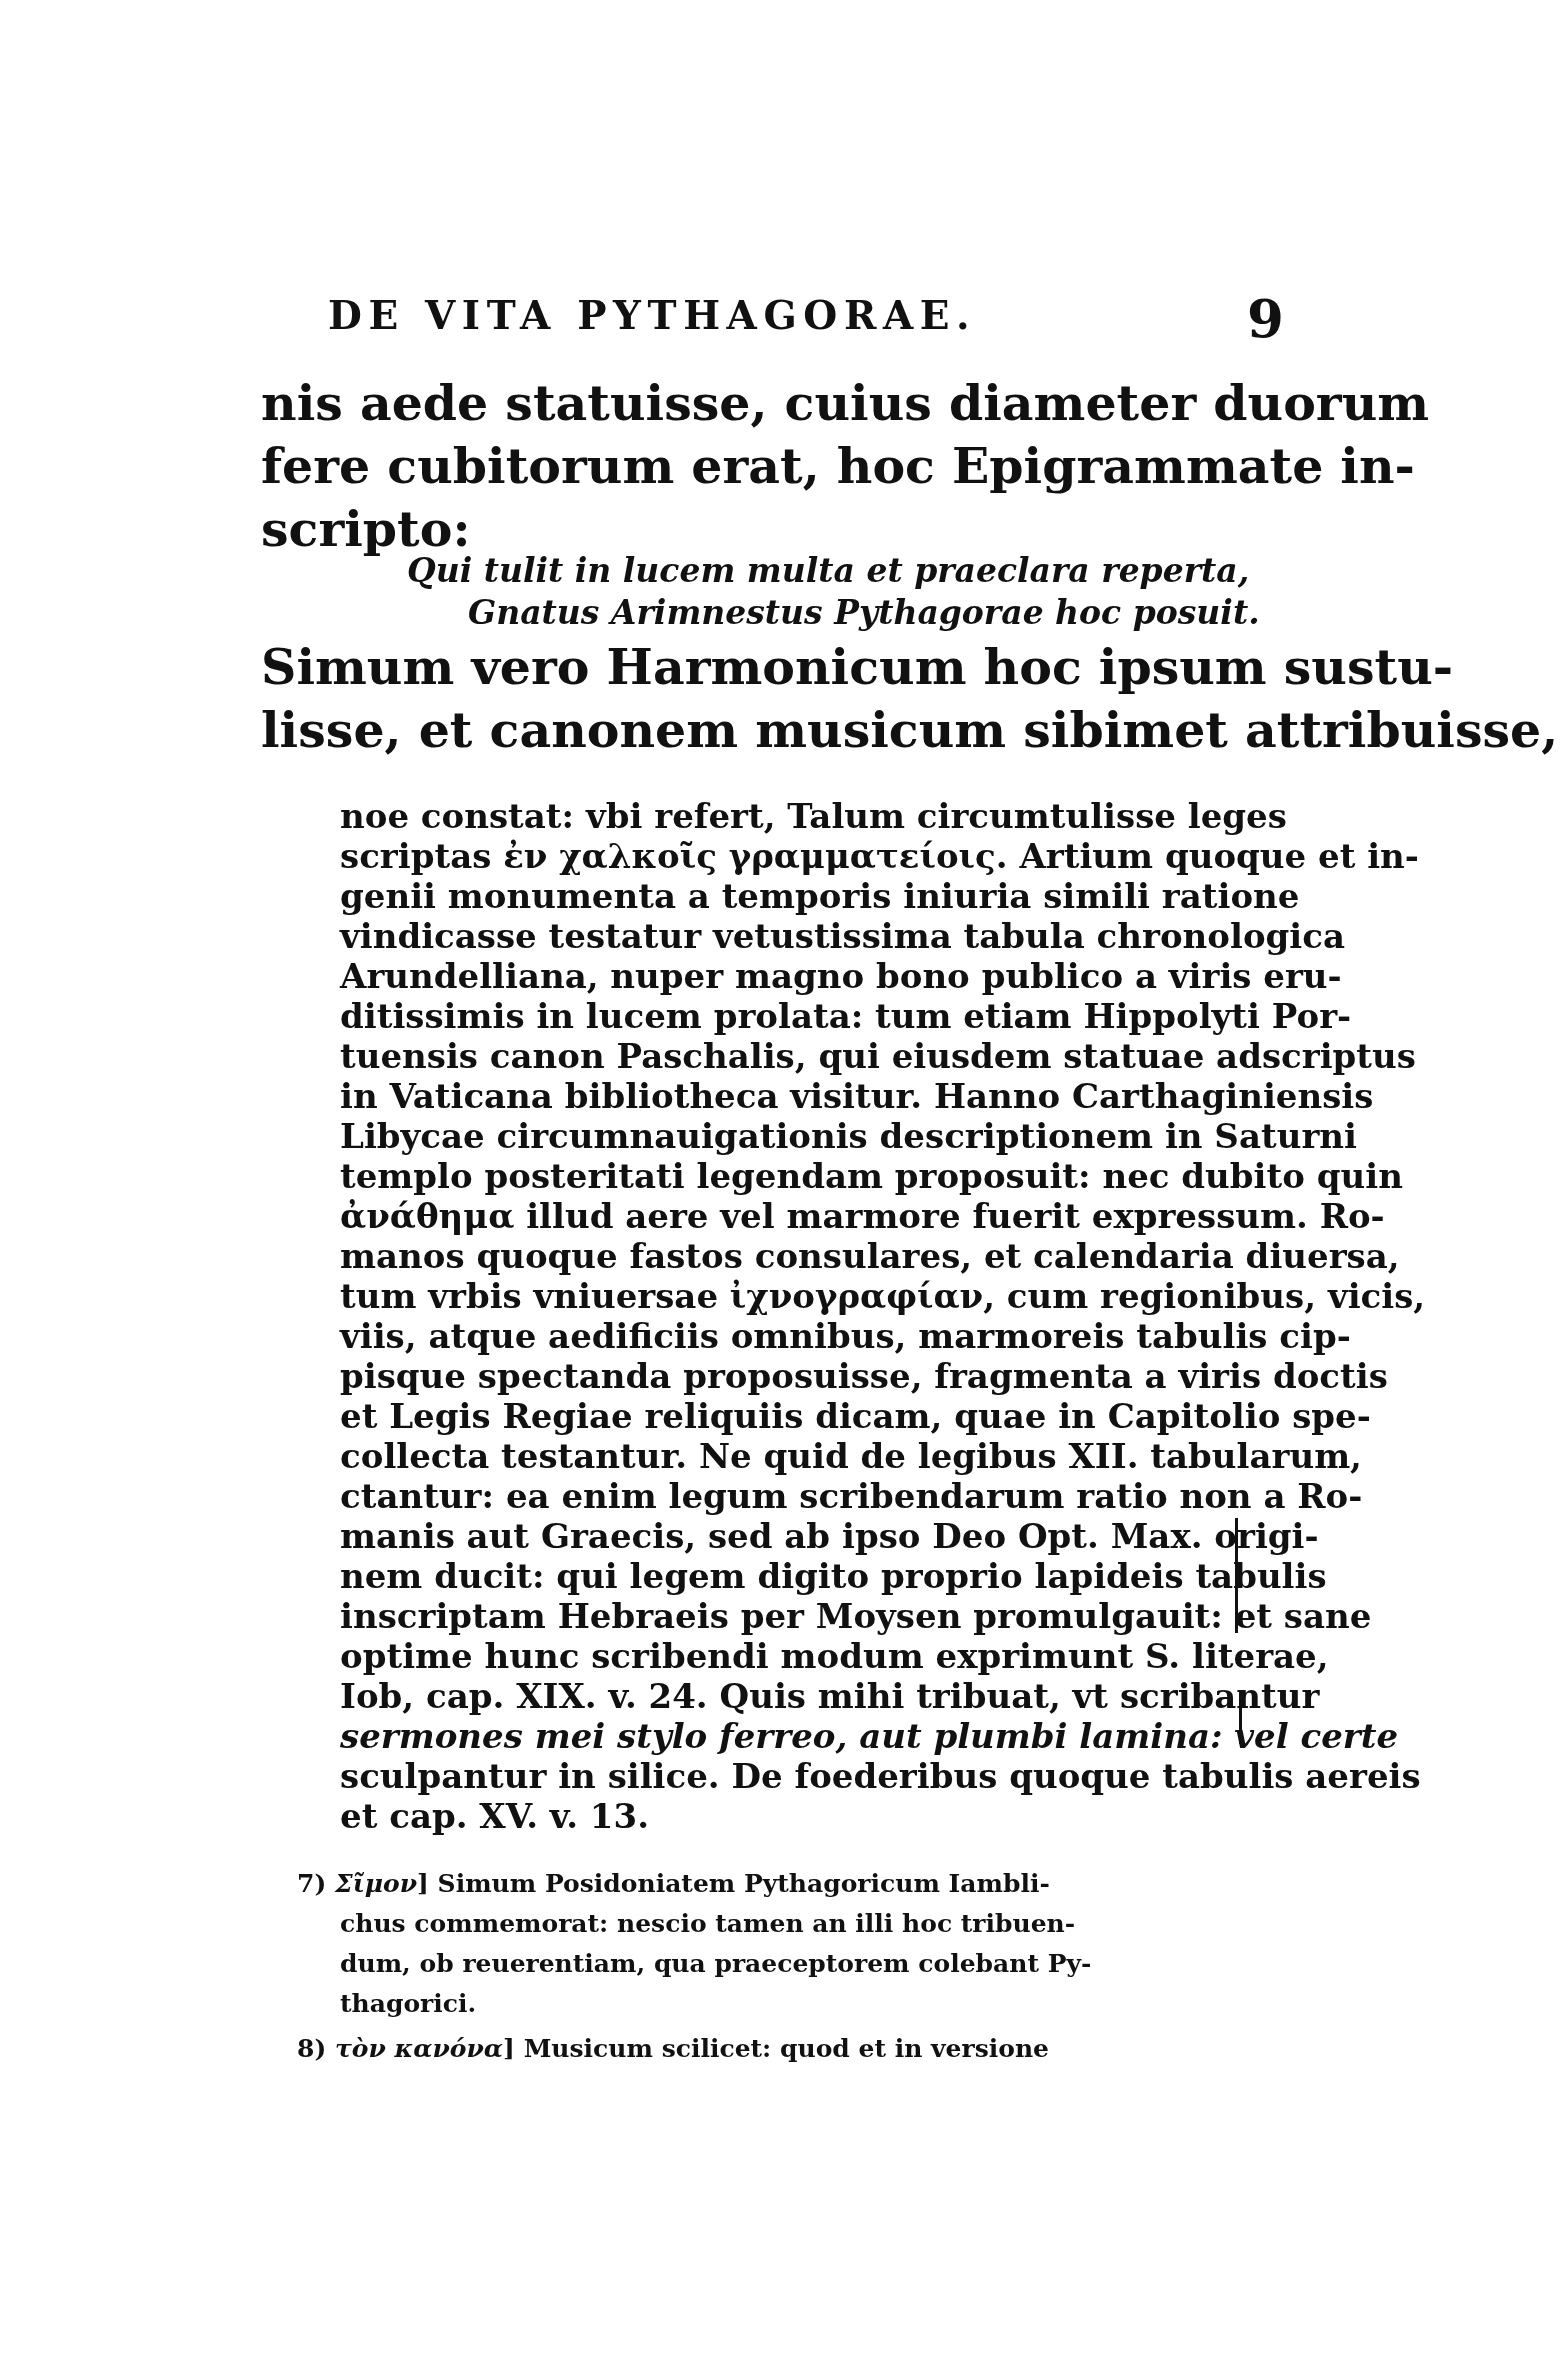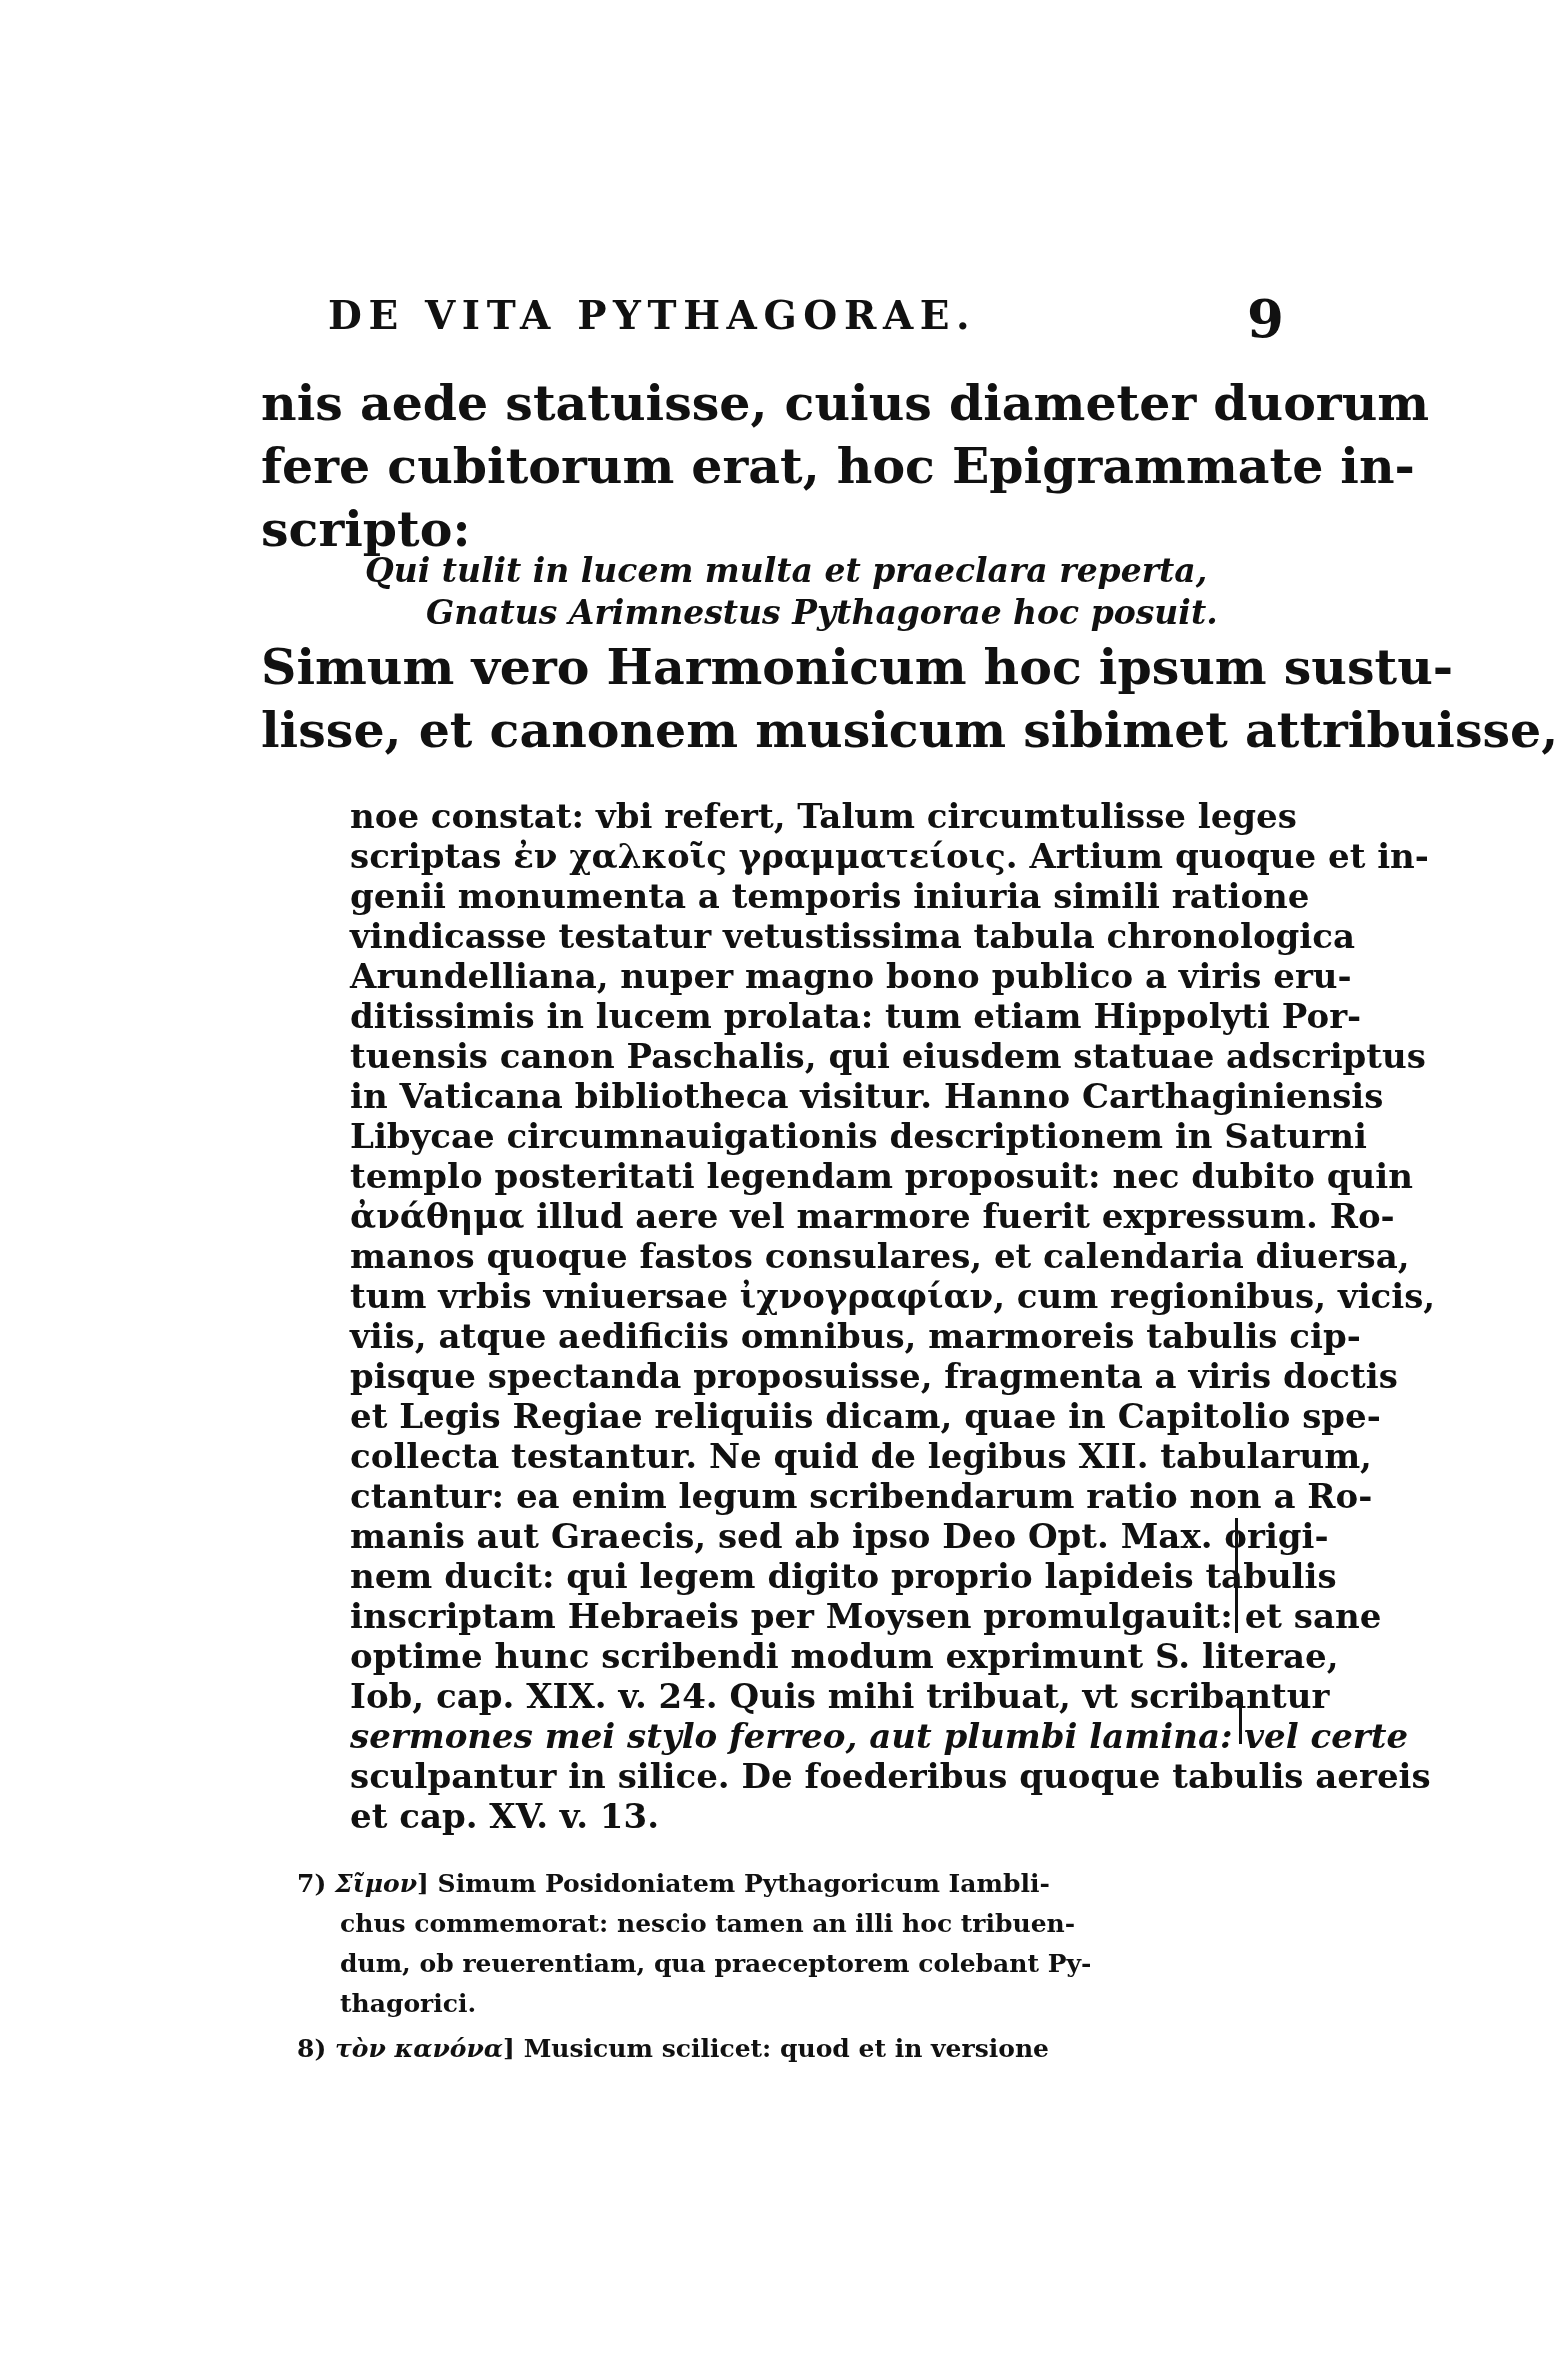--- a/index.html
+++ b/index.html
@@ -2,23 +2,23 @@
 <html style="font-size:7.5px"><head>
 <meta charset="utf-8">
 <style>
   html, body { margin: 0; padding: 0; background: #ffffff; }
   body { width: 1566px; height: 2495px; position: relative; overflow: hidden; color: #111; font-family: "DejaVu Serif", "Liberation Serif", serif; }
   .page { position: absolute; left: 0; top: 0; width: 1566px; height: 2495px; }
   .header { position: absolute; left: 301px; top: 292px; width: 800px; font-size: 39px; letter-spacing: 6.6px; font-weight: bold; white-space: nowrap; margin-left: 27px; }
   .pagenum { position: absolute; left: 1247px; top: 287px; font-size: 53px; font-weight: bold; }
   .main { position: absolute; left: 261px; width: 1036px; font-size: 49px; font-weight: bold; line-height: 63px; white-space: nowrap; }
   .main .line { height: 63px; }
-  .verse { position: absolute; font-style: italic; font-weight: bold; font-size: 33px; white-space: nowrap; }
+  .verse { position: absolute; font-style: italic; font-weight: bold; font-size: 33px; white-space: nowrap; margin-left: 42px; }
   .notes { position: absolute; left: 340px; width: 923px; font-size: 34px; font-weight: bold; line-height: 40px; white-space: nowrap; }
-  .notes .line { height: 40px; display: flex; justify-content: space-between; margin-left: 10px; }
+  .notes .line { height: 40px; display: flex; justify-content: space-between; }
   .notes .line.last { justify-content: flex-start; }
   .fn { position: absolute; left: 297px; width: 970px; font-size: 25px; font-weight: bold; line-height: 40px; white-space: nowrap; }
   .fn .line { height: 40px; }
   .fn .indent { padding-left: 43px; }
   .it { font-style: italic; }
   .bar { position: absolute; background: #111; width: 2.8px; }
 </style>
 </head>
 <body>
 

